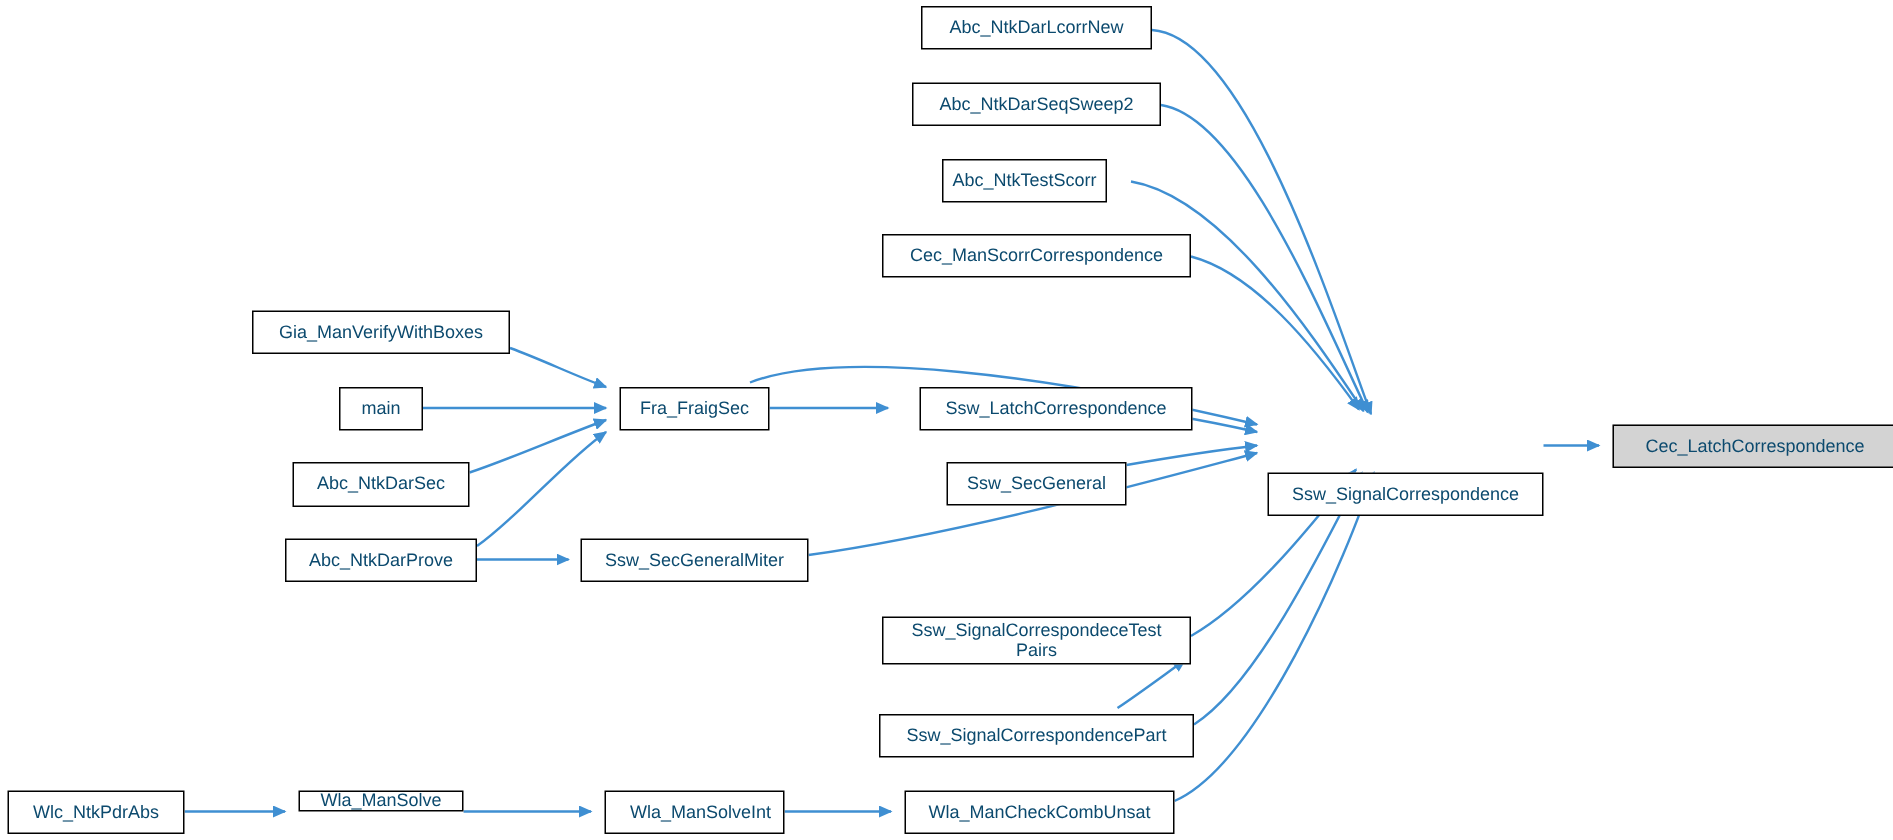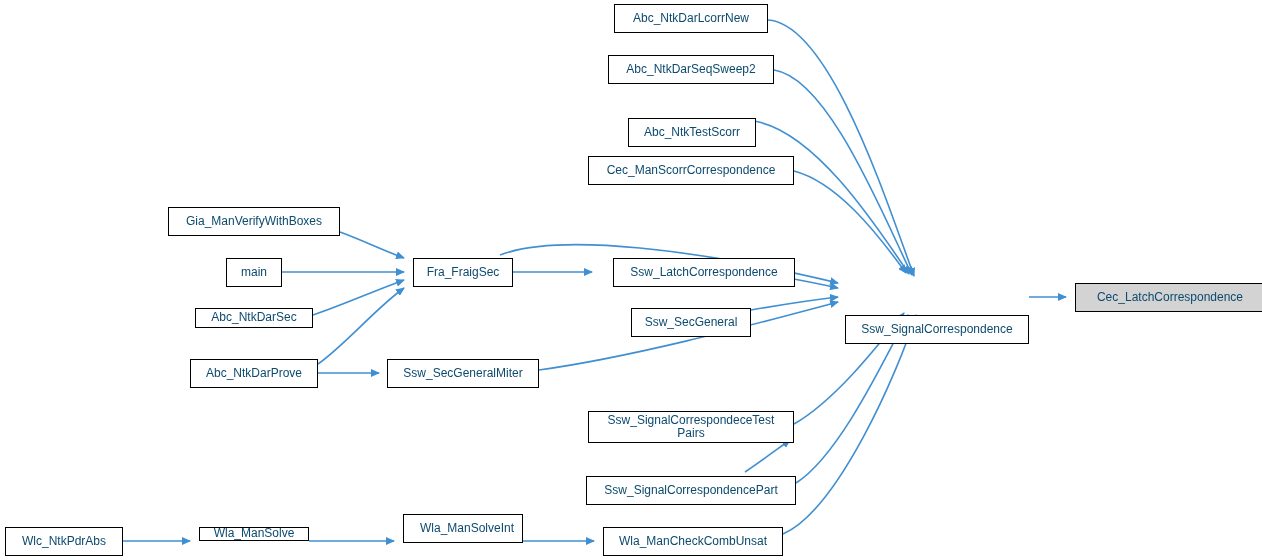--- a/index.html
+++ b/index.html
@@ -73,33 +73,33 @@
         <path d="M 783,534 C 838,510 898,372 916,315" fill="none" stroke="#3f8fd2" stroke-width="1.6" marker-end="url(#arrow)"></path>
         <path d="M 123,541 C 145,541 170,541 190,541" fill="none" stroke="#3f8fd2" stroke-width="1.6" marker-end="url(#arrow)"></path>
         <path d="M 309,541 C 336,541 368,541 394,541" fill="none" stroke="#3f8fd2" stroke-width="1.6" marker-end="url(#arrow)"></path>
         <path d="M 523,541 C 550,541 575,541 594,541" fill="none" stroke="#3f8fd2" stroke-width="1.6" marker-end="url(#arrow)"></path>
         <path d="M 1029,297 C 1040,297 1055,297 1066,297" fill="none" stroke="#3f8fd2" stroke-width="1.6" marker-end="url(#arrow)"></path>
       </g>
   </svg>
   <div id="nodes">
       <div class="node" style="left: 614px; top: 4px; width: 154px; height: 29px;">Abc_NtkDarLcorrNew</div>
       <div class="node" style="left: 608px; top: 55px; width: 166px; height: 29px; text-align: right;">Abc_NtkDarSeqSweep2</div>
-      <div class="node" style="left: 628px; top: 118px; width: 128px; height: 29px;">Abc_NtkTestScorr</div>
+      <div class="node" style="left: 628px; top: 106px; width: 110px; height: 29px;">Abc_NtkTestScorr</div>
       <div class="node" style="left: 588px; top: 156px; width: 206px; height: 29px;">Cec_ManScorrCorrespondence</div>
       <div class="node" style="left: 168px; top: 207px; width: 172px; height: 29px;">Gia_ManVerifyWithBoxes</div>
       <div class="node" style="left: 413px; top: 258px; width: 100px; height: 29px;">Fra_FraigSec</div>
       <div class="node" style="left: 600px; top: 258px; width: 182px; height: 29px; margin-left: 13px;">Ssw_LatchCorrespondence</div>
       <div class="node" style="left: 845px; top: 283px; width: 184px; height: 29px; margin-top: 32px;">Ssw_SignalCorrespondence</div>
       <div class="node highlight" style="left: 1075px; top: 283px; width: 190px; height: 29px;">Cec_LatchCorrespondence</div>
       <div class="node" style="left: 226px; top: 258px; width: 56px; height: 29px;">main</div>
-      <div class="node" style="left: 195px; top: 308px; width: 118px; height: 20px;">Abc_NtkDarSec</div>
+      <div class="node" style="left: 195px; top: 308px; width: 118px; height: 30px;">Abc_NtkDarSec</div>
       <div class="node" style="left: 631px; top: 308px; width: 120px; height: 29px;">Ssw_SecGeneral</div>
       <div class="node" style="left: 190px; top: 359px; width: 128px; height: 29px;">Abc_NtkDarProve</div>
       <div class="node" style="left: 387px; top: 359px; width: 152px; height: 29px;">Ssw_SecGeneralMiter</div>
       <div class="node" style="left: 588px; top: 411px; width: 206px; height: 32px;">Ssw_SignalCorrespondeceTest
 Pairs</div>
       <div class="node" style="left: 586px; top: 476px; width: 210px; height: 29px;">Ssw_SignalCorrespondencePart</div>
       <div class="node" style="left: 5px; top: 527px; width: 118px; height: 29px;">Wlc_NtkPdrAbs</div>
       <div class="node" style="left: 199px; top: 527px; width: 110px; height: 14px;">Wla_ManSolve</div>
-      <div class="node" style="left: 403px; top: 514px; width: 120px; height: 29px; padding-left: 12px;">Wla_ManSolveInt</div>
+      <div class="node" style="left: 403px; top: 527px; width: 120px; height: 29px; padding-left: 12px;">Wla_ManSolveInt</div>
       <div class="node" style="left: 603px; top: 527px; width: 180px; height: 29px;">Wla_ManCheckCombUnsat</div>
     </div>
 </div>
 
 </body></html>

